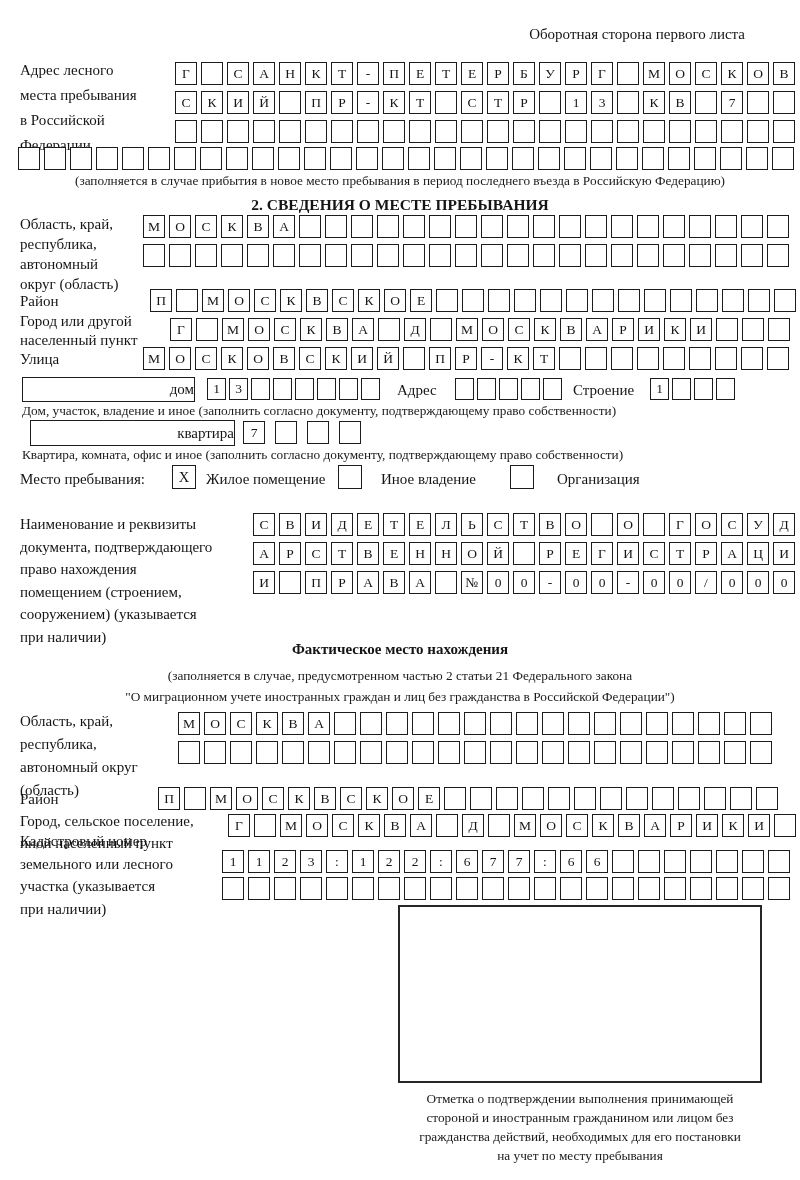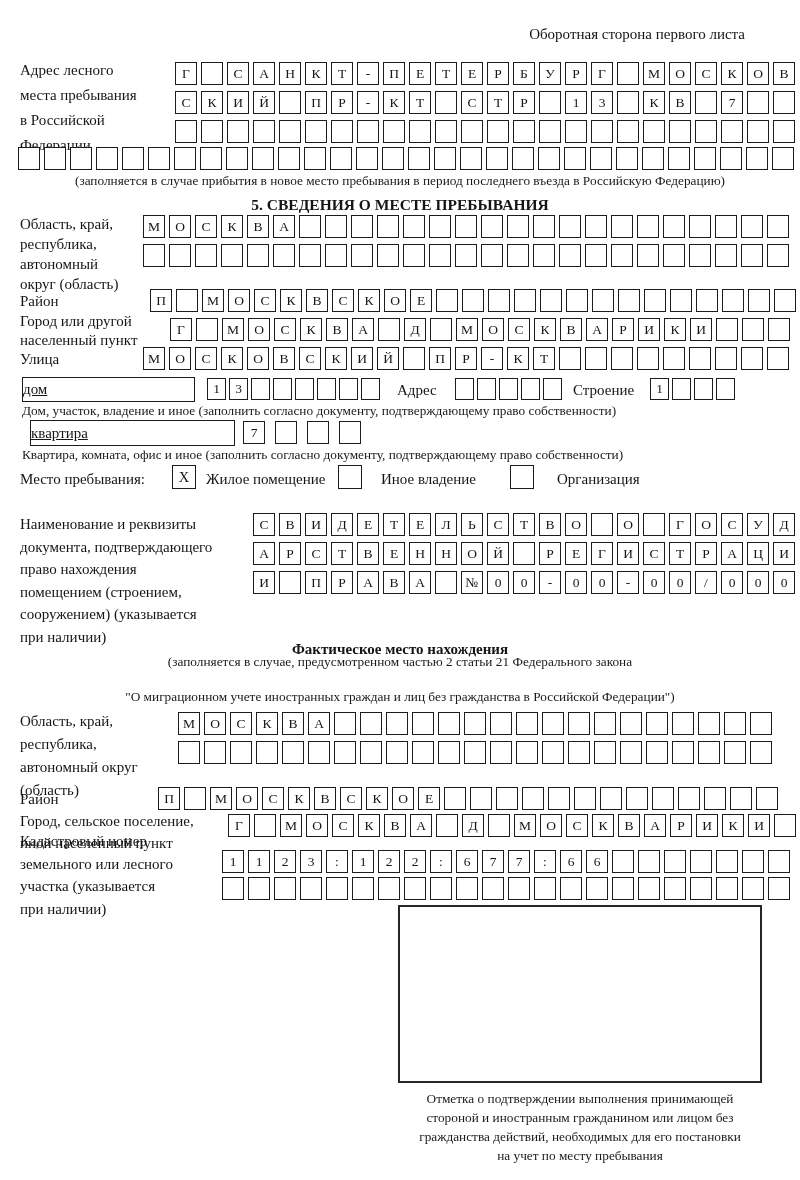--- a/index.html
+++ b/index.html
@@ -23,21 +23,21 @@
     flex:0 0 auto; width:22px; height:23px;
     border:1.6px solid #1c1c1c; background:#fff;
     display:flex; align-items:center; justify-content:center;
     font-size:13.5px; line-height:1;
   }
   .boxrow.small { gap:3px; }
   .boxrow.small .cbox { width:19px; height:22px; }
   .boxrow.wide-gap { gap:10px; }
   .widebox {
     position:absolute; border:1.7px solid #1c1c1c; background:#fff;
-    display:flex; align-items:center; justify-content:flex-start; font-size:15px;text-decoration:underline;
+    display:flex; align-items:center; justify-content:flex-end; font-size:15px;
   }
   .checkbox {
     position:absolute; width:24px; height:24px; border:1.7px solid #1c1c1c;
     display:flex; align-items:center; justify-content:center;
     font-size:14.5px; background:#fff;
   }
   .stampbox { position:absolute; border:2px solid #262626; background:#fff; }
   .caption { text-align:center; line-height:19px; }
 </style>
 </head>
@@ -158,21 +158,21 @@
       <span class="cbox"></span>
       <span class="cbox"></span>
       <span class="cbox"></span>
       <span class="cbox"></span>
       <span class="cbox"></span>
       <span class="cbox"></span>
       <span class="cbox"></span>
     </div>
   <div class="abs note center" style="top:173px;">(заполняется в случае прибытия в новое место пребывания в период последнего въезда в Российскую Федерацию)</div>
 
-  <div class="abs sec-title center" style="top:196px;">5. СВЕДЕНИЯ О МЕСТЕ ПРЕБЫВАНИЯ</div>
+  <div class="abs sec-title center" style="top:196px;">2. СВЕДЕНИЯ О МЕСТЕ ПРЕБЫВАНИЯ</div>
 
   <div class="abs label" style="left:20px; top:214px;">
     <div>Область, край,</div>
     <div>республика,</div>
     <div>автономный</div>
     <div>округ (область)</div>
   </div>
   <div class="boxrow" style="left:143px; top:215px;">
       <span class="cbox">М</span>
       <span class="cbox">О</span>
@@ -444,21 +444,21 @@
       <span class="cbox">-</span>
       <span class="cbox">0</span>
       <span class="cbox">0</span>
       <span class="cbox">/</span>
       <span class="cbox">0</span>
       <span class="cbox">0</span>
       <span class="cbox">0</span>
     </div>
 
   <div class="abs sec-title center" style="top:641px; font-size:15px;">Фактическое место нахождения</div>
-  <div class="abs note center" style="top:654px;">(заполняется в случае, предусмотренном частью 2 статьи 21 Федерального закона</div>
+  <div class="abs note center" style="top:668px;">(заполняется в случае, предусмотренном частью 2 статьи 21 Федерального закона</div>
   <div class="abs note center" style="top:689px;">"О миграционном учете иностранных граждан и лиц без гражданства в Российской Федерации")</div>
 
   <div class="abs label label-lh23" style="left:20px; top:710px;">
     <div>Область, край,</div>
     <div>республика,</div>
     <div>автономный округ</div>
     <div>(область)</div>
   </div>
   <div class="boxrow" style="left:178px; top:712px;">
       <span class="cbox">М</span>

